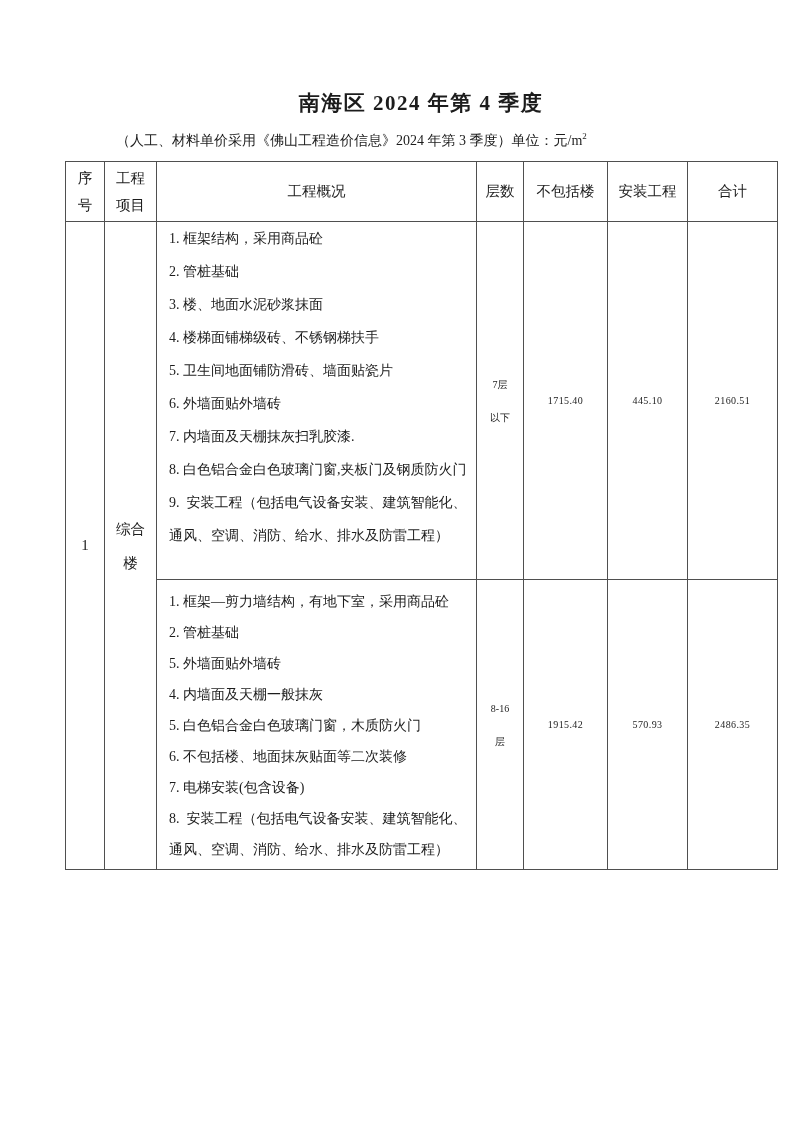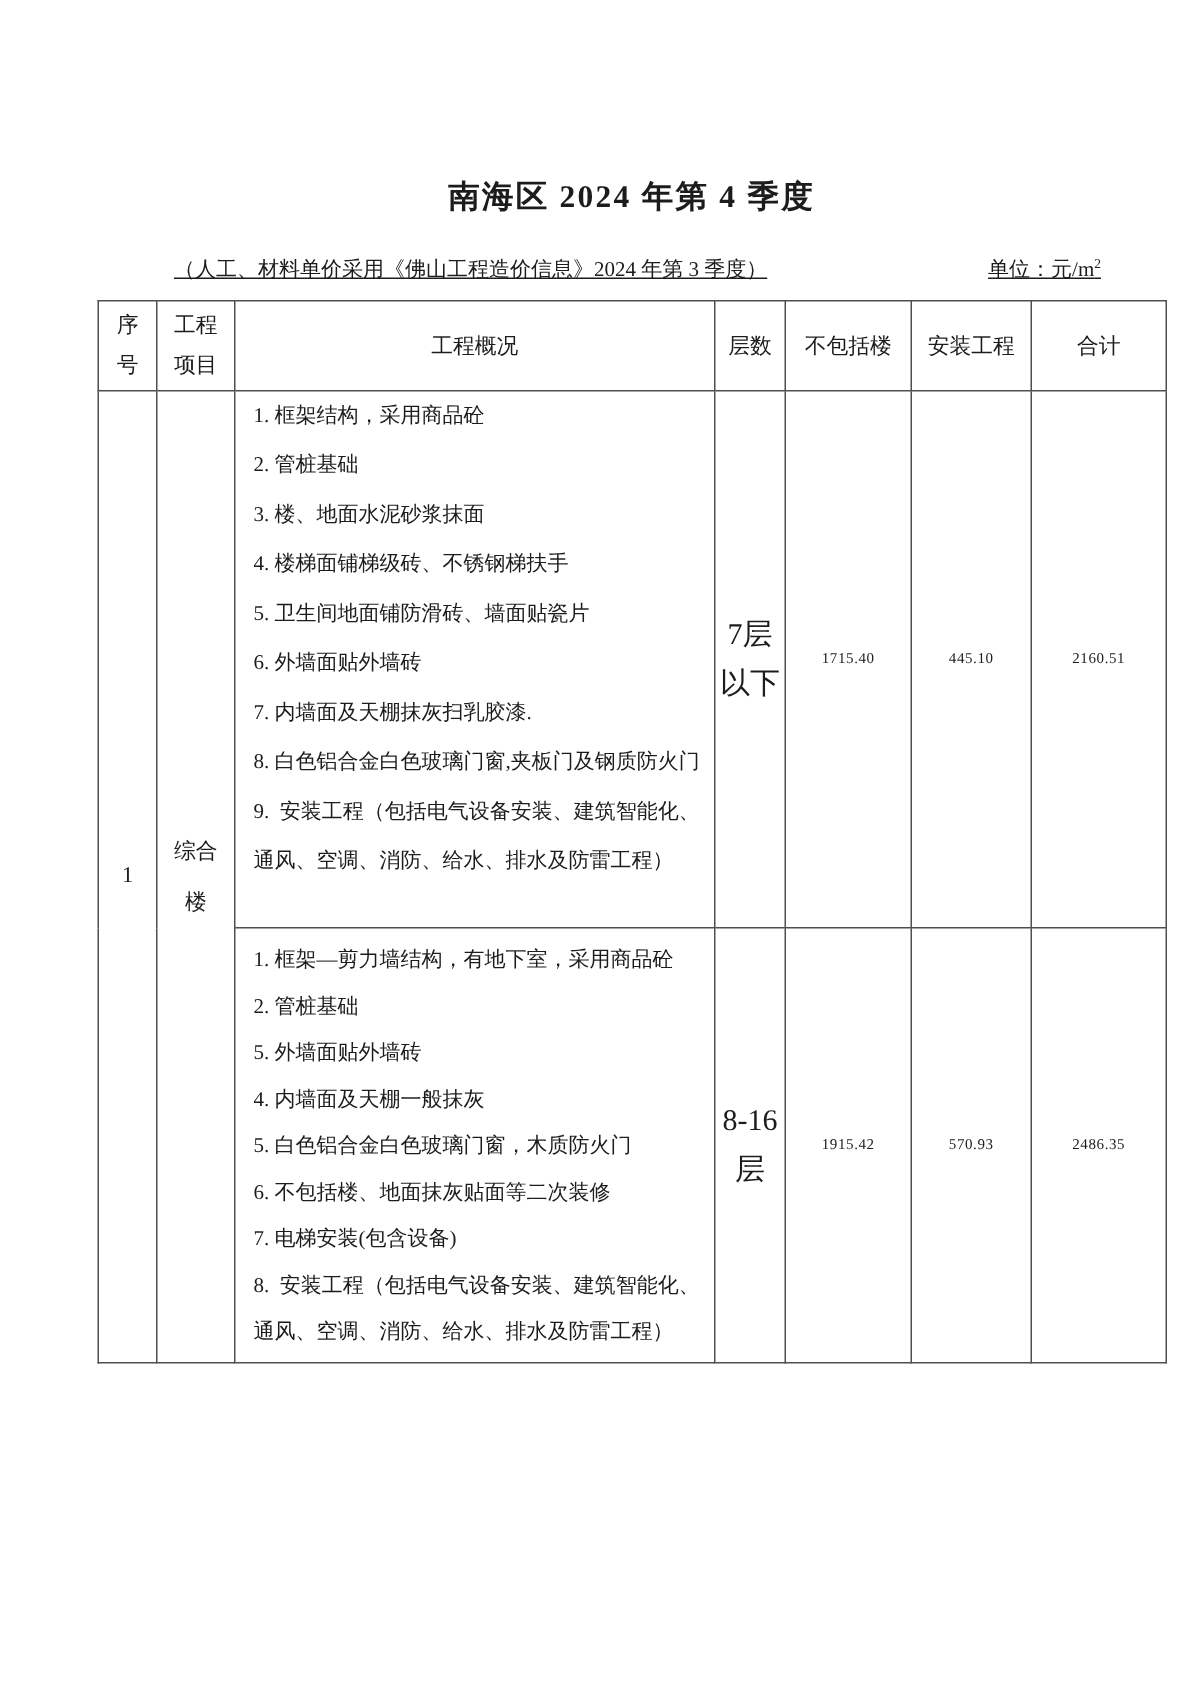--- a/index.html
+++ b/index.html
@@ -18,32 +18,31 @@
     width: 712px;
     margin-left: 65px;
   }
   .title {
     text-align: center;
     font-weight: bold;
     font-size: 21px;
     line-height: 26px;
     letter-spacing: 1.5px;
   }
-  .title1 { padding-top: 118px; }
+  .title1 { padding-top: 90px; }
   .title2 { margin-top: 24px; }
   .meta {
-    margin-top: 27px;
+    margin-top: 16px;
     display: flex;
-    justify-content: space-between;
+    justify-content: flex-start;
     align-items: flex-end;
     font-size: 14px;
     padding-left: 51px;
     padding-right: 43px;
     box-sizing: border-box;
-    text-decoration: underline;
   }
   .unit sup {
     font-size: 9px;
     line-height: 0;
   }
   table.cost {
     border-collapse: collapse;
     table-layout: fixed;
     width: 712px;
     margin-top: 11px;
@@ -73,21 +72,21 @@
     margin-left: 12px;
   }
   tr.b1 .ov-line { line-height: 33px; }
   tr.b2 .ov-line { line-height: 31px; }
   .center {
     text-align: center;
     vertical-align: middle;
   }
   .seq { font-size: 15px; }
   .project { font-size: 14.5px; line-height: 34px; white-space: pre-wrap; }
-  .floors { font-size: 20px; line-height: 33px; white-space: pre-wrap; margin-top: 31px; }
+  .floors { font-size: 10px; line-height: 33px; white-space: pre-wrap; margin-top: 31px; }
   .num { font-size: 10px; letter-spacing: 0.4px; text-align: center; }
 </style>
 </head>
 <body>
 
 <div class="doc">
 
   <div class="title title1">南海区 2024 年第 4 季度</div>
 
   <div class="meta">

